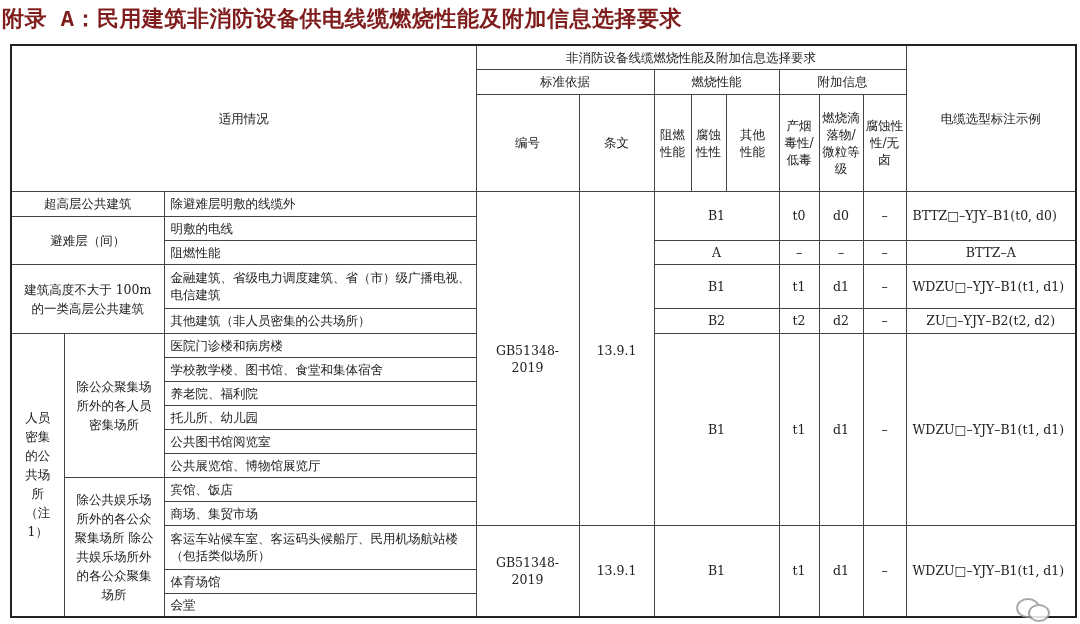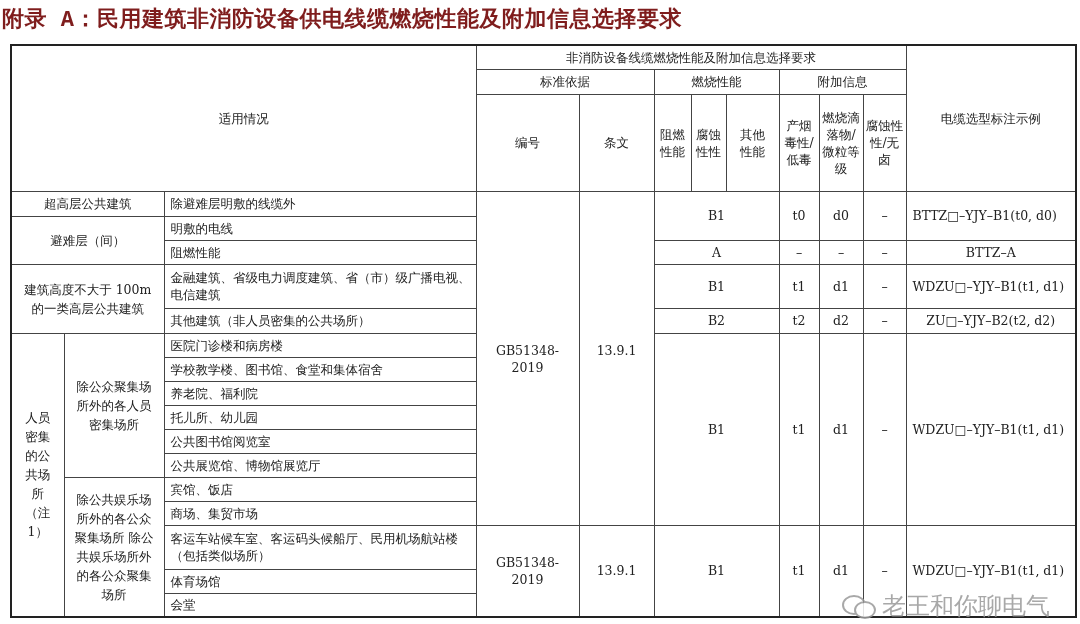--- a/index.html
+++ b/index.html
@@ -153,14 +153,13 @@
         <td class="l">体育场馆</td>
       </tr>
   <tr style="height:24px">
         <td class="l">会堂</td>
       </tr>
 </tbody>
   </table>
 
 <div class="watermark">
   <span class="wm-icon"></span>
-  <span>老王和你聊电气</span>
 </div>
 
 </body></html>

